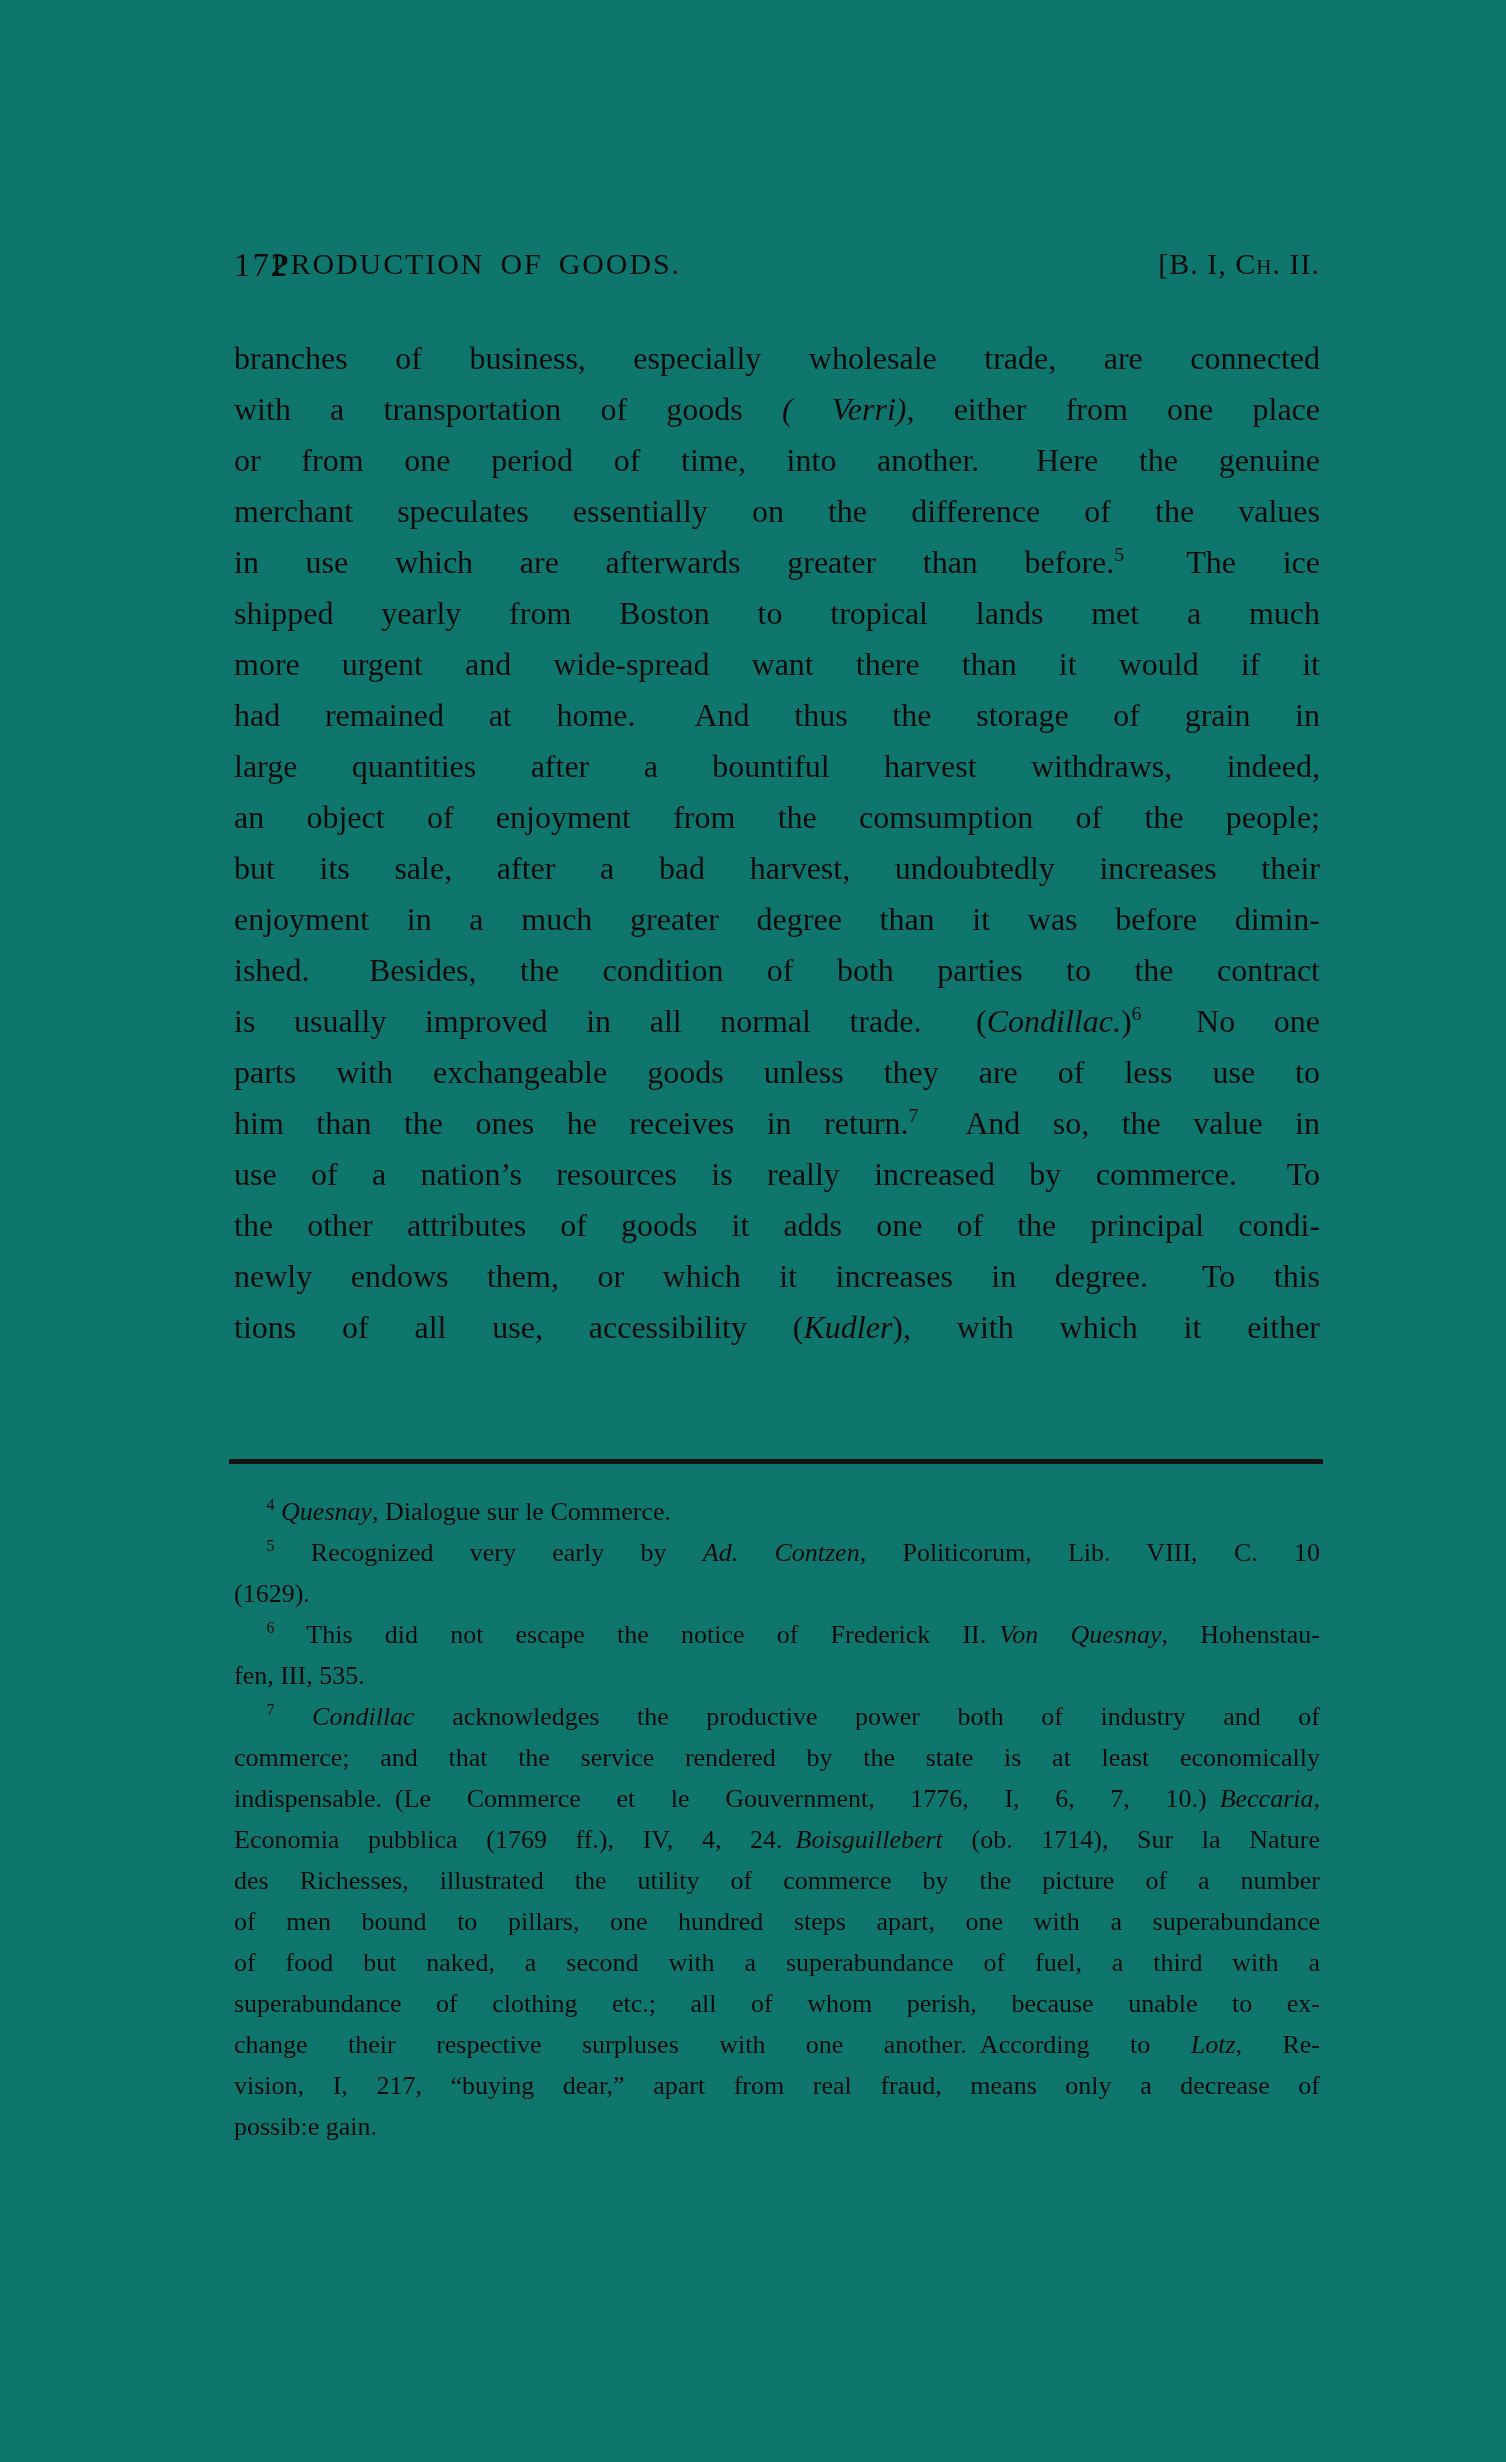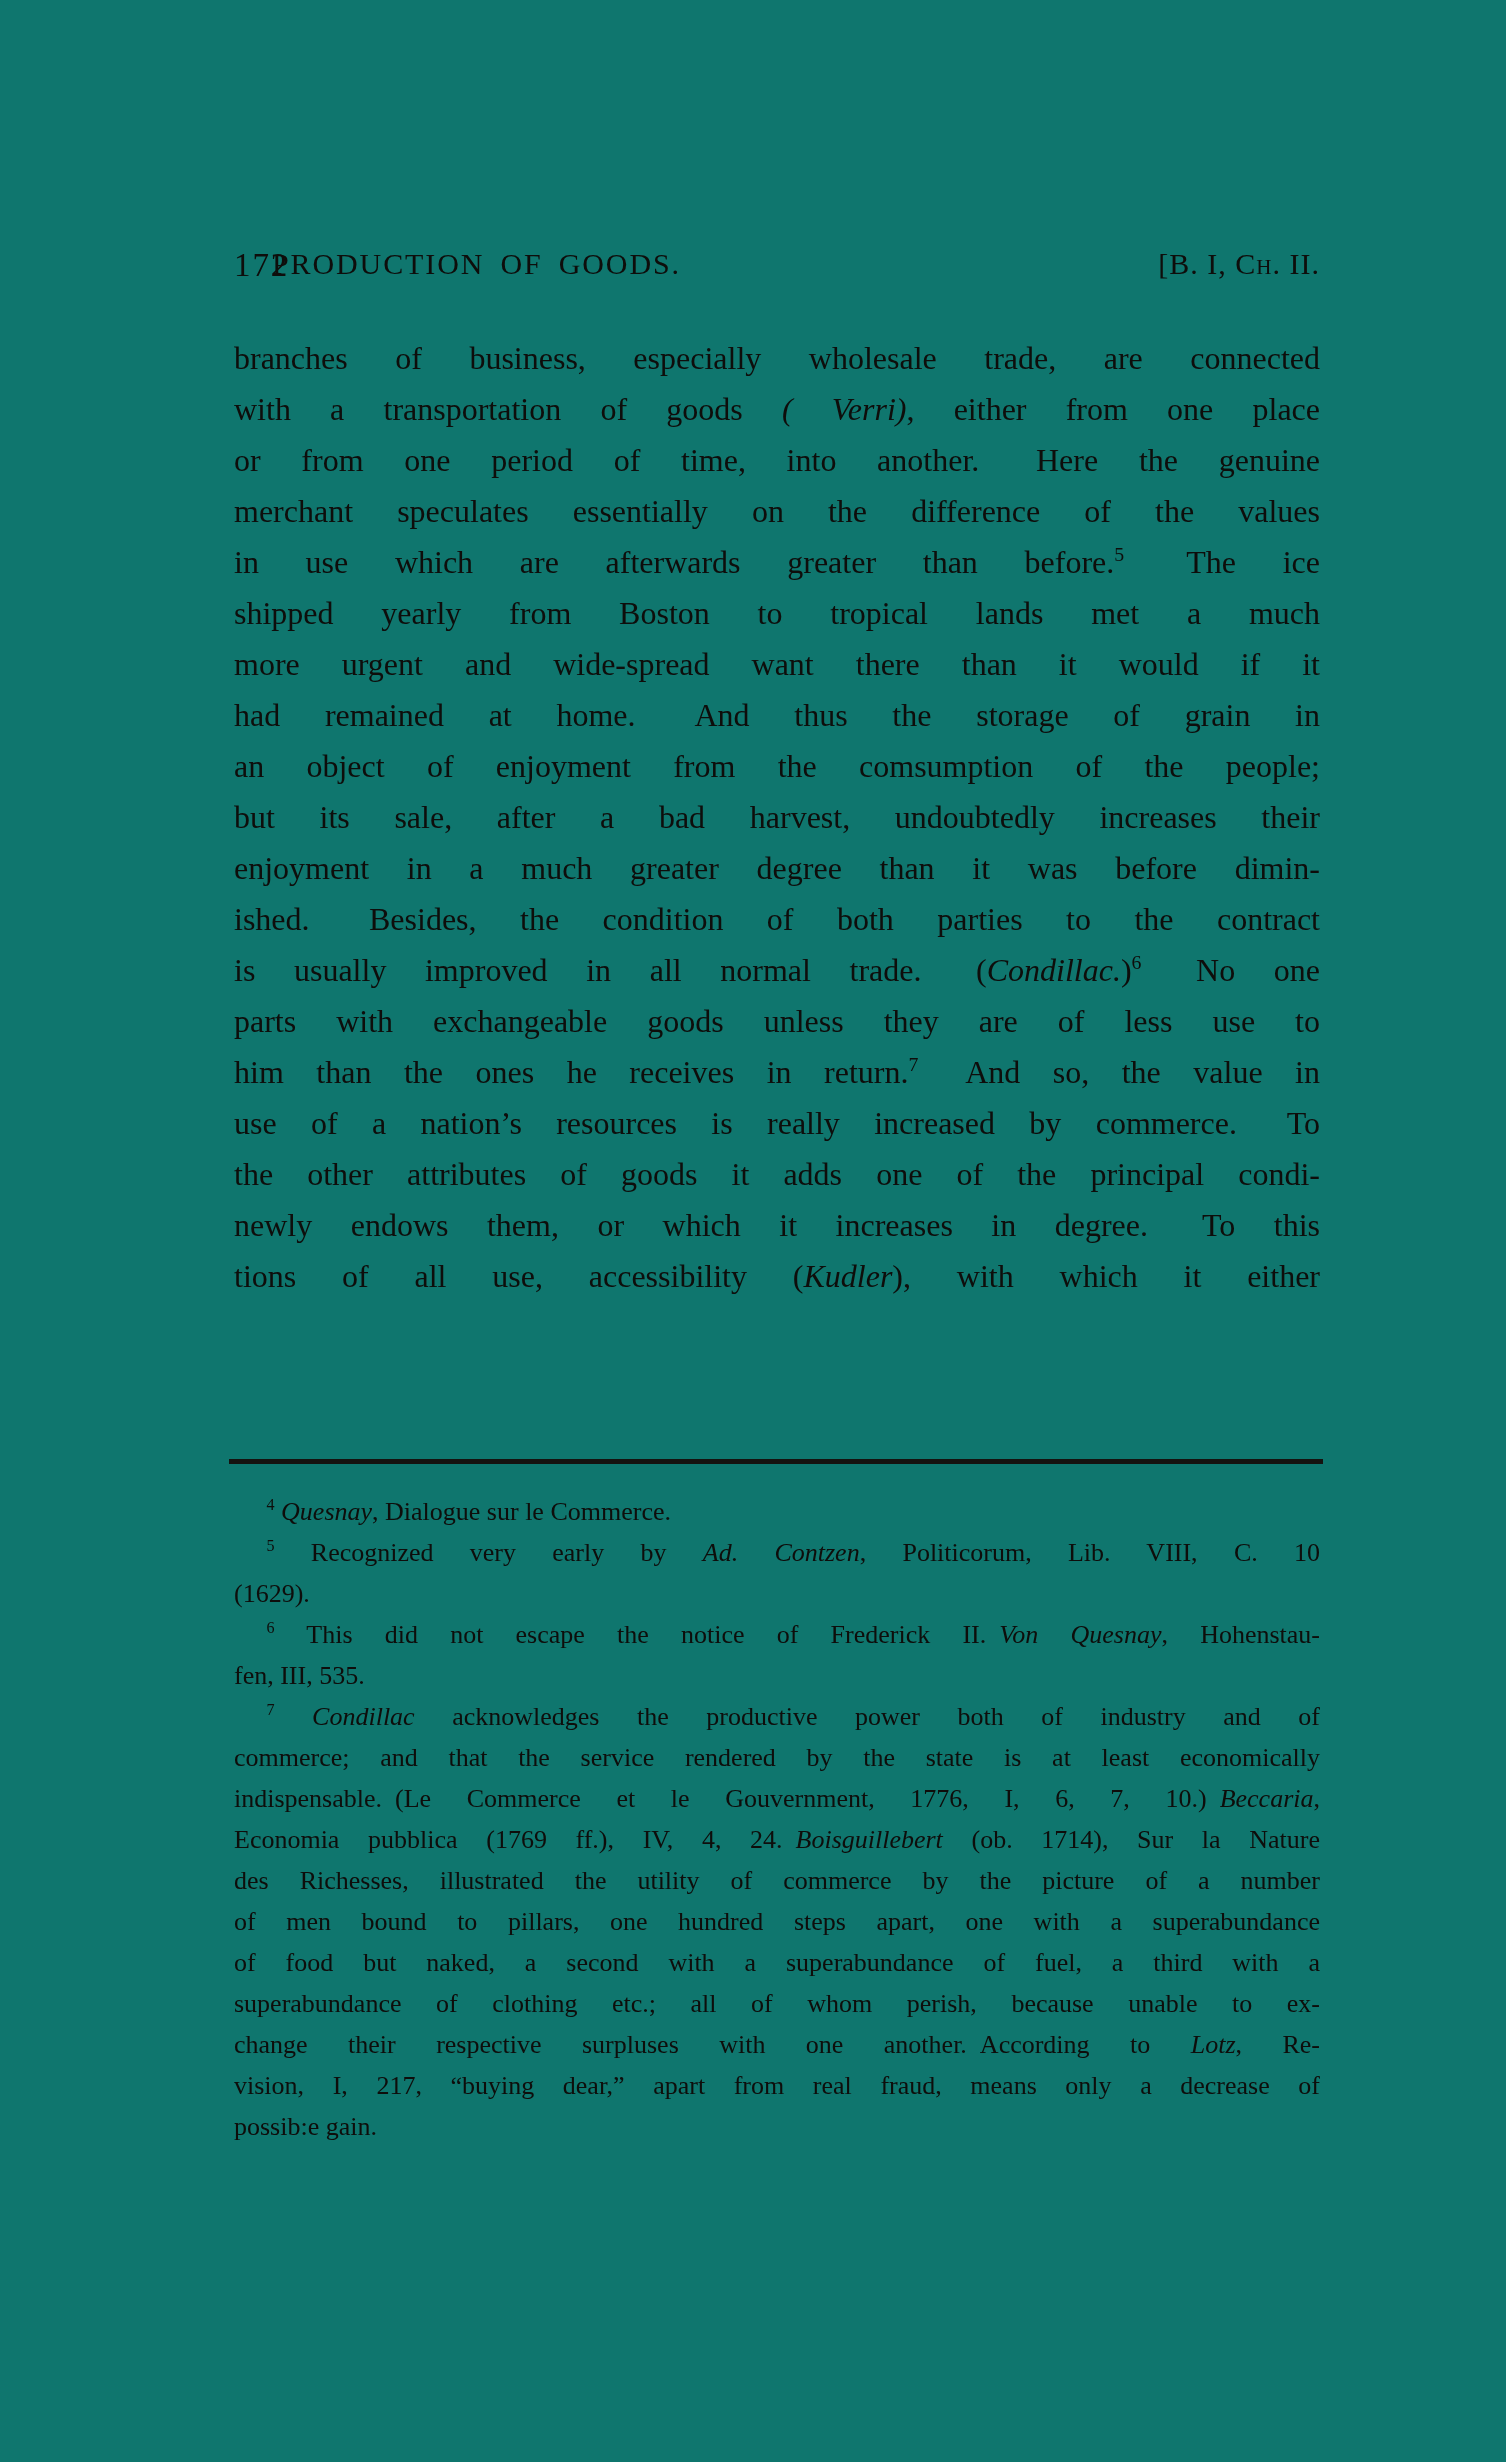--- a/index.html
+++ b/index.html
@@ -118,20 +118,21 @@
 
   <div class="body-text">
       <div class="tline"><span>branches of business, especially wholesale trade, are connected</span></div>
       <div class="tline"><span>with a transportation of goods </span><span class="it">( Verri)</span><span>, either from one place</span></div>
       <div class="tline"><span>or from one period of time, into another.  Here the genuine</span></div>
       <div class="tline"><span>merchant speculates essentially on the difference of the values</span></div>
       <div class="tline"><span>in use which are afterwards greater than before.</span><span class="sup">5</span><span>  The ice</span></div>
       <div class="tline"><span>shipped yearly from Boston to tropical lands met a much</span></div>
       <div class="tline"><span>more urgent and wide-spread want there than it would if it</span></div>
       <div class="tline"><span>had remained at home.  And thus the storage of grain in</span></div>
+      <div class="tline"><span>large quantities after a bountiful harvest withdraws, indeed,</span></div>
       <div class="tline"><span>an object of enjoyment from the comsumption of the people;</span></div>
       <div class="tline"><span>but its sale, after a bad harvest, undoubtedly increases their</span></div>
       <div class="tline"><span>enjoyment in a much greater degree than it was before dimin-</span></div>
       <div class="tline"><span>ished.  Besides, the condition of both parties to the contract</span></div>
       <div class="tline"><span>is usually improved in all normal trade.  (</span><span class="it">Condillac.</span><span>)</span><span class="sup">6</span><span>  No one</span></div>
       <div class="tline"><span>parts with exchangeable goods unless they are of less use to</span></div>
       <div class="tline"><span>him than the ones he receives in return.</span><span class="sup">7</span><span>  And so, the value in</span></div>
       <div class="tline"><span>use of a nation’s resources is really increased by commerce.  To</span></div>
       <div class="tline"><span>the other attributes of goods it adds one of the principal condi-</span></div>
       <div class="tline"><span>newly endows them, or which it increases in degree.  To this</span></div>

